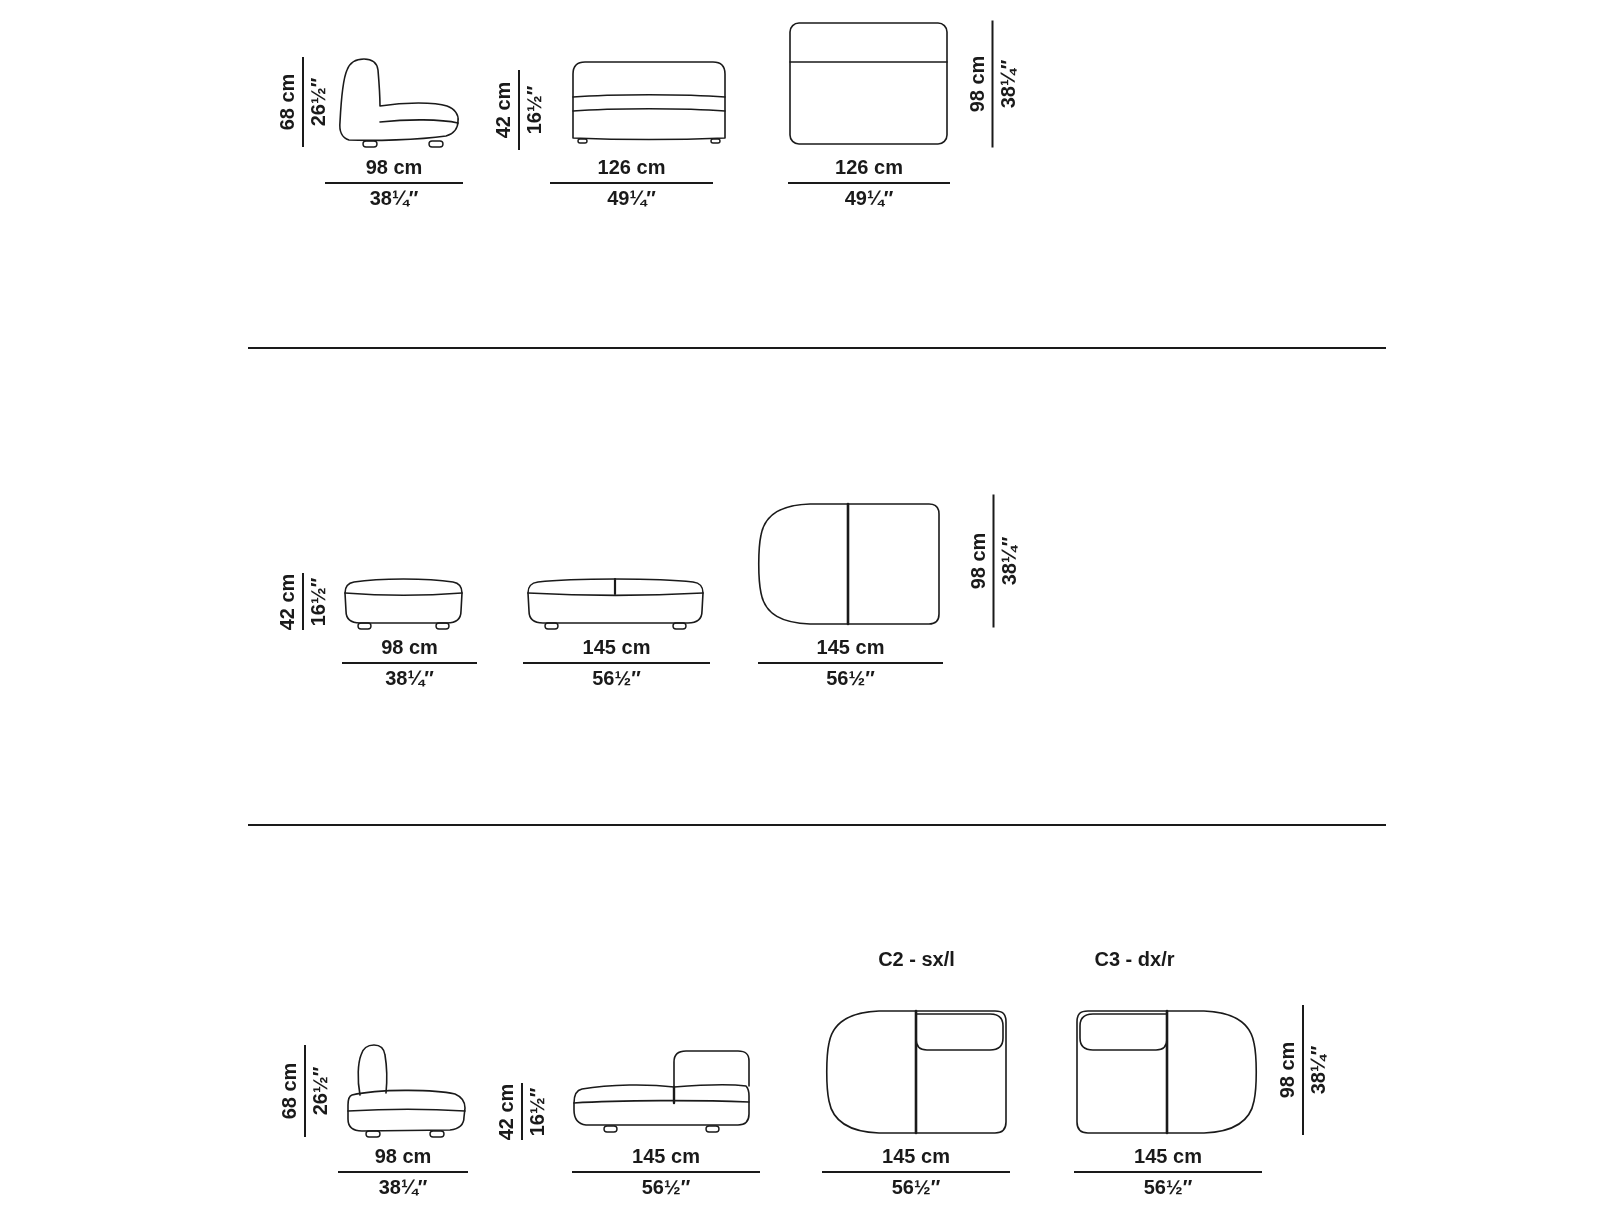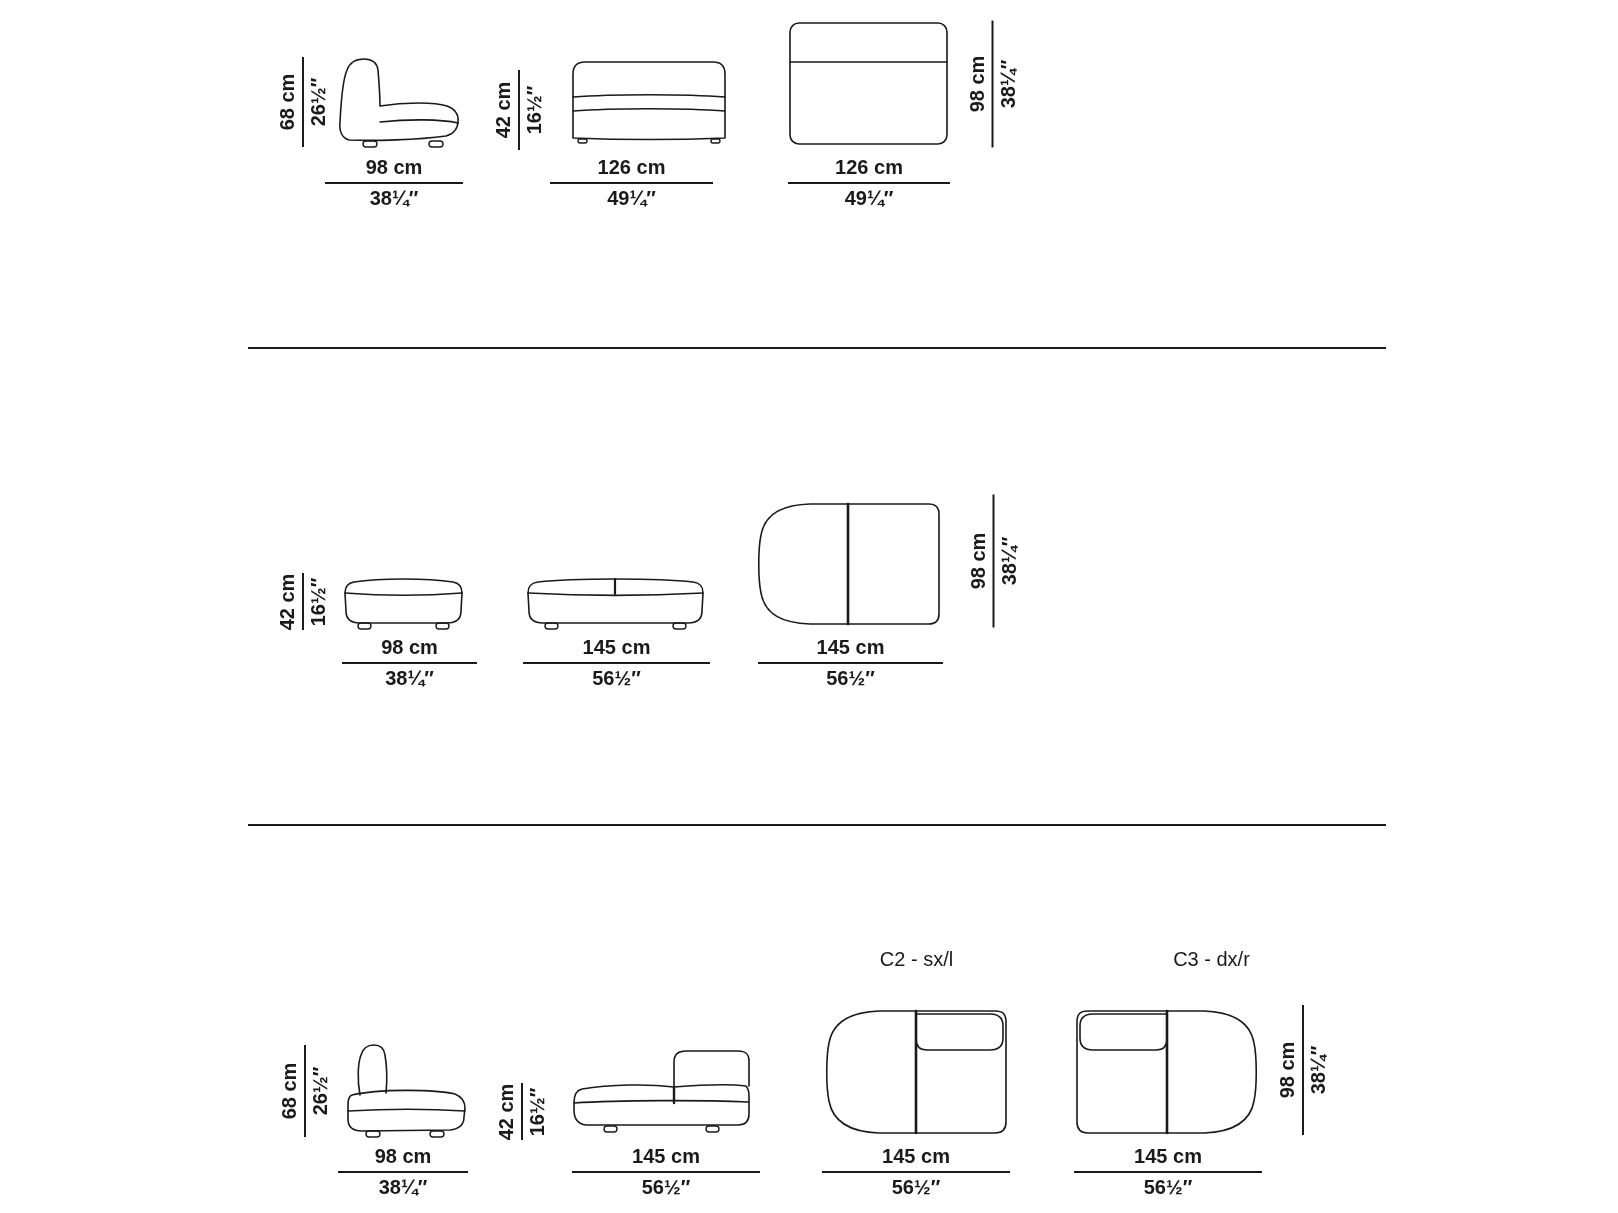--- a/index.html
+++ b/index.html
@@ -33,21 +33,21 @@
   .dim-v { transform: rotate(-90deg); }
 
   .section-rule {
     position: absolute;
     height: 0;
     border-top: 2px solid #1a1a1a;
   }
   .module-label {
     position: absolute;
     font-size: 20px;
-    font-weight: 400;
+    font-weight: 700;
     text-align: center;
     white-space: nowrap;
     color: #1a1a1a;
   }
 </style>
 </head>
 <body>
 
 <div class="sheet">
 
@@ -210,21 +210,21 @@
       <path d="M 93,3 L 93,125" stroke-width="2.6"></path>
       <path d="M 93,6 L 167,6 C 176,6 180,10 180,18 L 180,30 C 180,38 176,42 167,42 L 104,42 C 96,42 93,38 93,31 Z"></path>
     </svg>
   </div>
   <div class="dim" style="left:822px; top:1145px; width:188px;">
     <div class="dim-cm">145 cm</div>
     <div class="dim-line"></div>
     <div class="dim-in">56½″</div>
   </div>
 
-  <div class="module-label" style="left:1118px; top:948px; width:187px;">C3 - dx/r</div>
+  <div class="module-label" style="left:1041px; top:948px; width:187px;">C3 - dx/r</div>
   <div class="drawing" style="left:1073px; top:1008px;">
     <svg width="187" height="128" viewBox="0 0 187 128" fill="none" stroke="#1a1a1a" stroke-width="1.6" stroke-linecap="round" stroke-linejoin="round">
       <path d="M 131,3 L 15,3 C 7,3 4,6 4,14 L 4,114 C 4,121 7,125 15,125 L 131,125 C 159,124 177,115 181,93 C 184,79 184,49 181,35 C 177,13 159,4 131,3 Z"></path>
       <path d="M 94,3 L 94,125" stroke-width="2.6"></path>
       <path d="M 94,6 L 20,6 C 11,6 7,10 7,18 L 7,30 C 7,38 11,42 20,42 L 83,42 C 91,42 94,38 94,31 Z"></path>
     </svg>
   </div>
   <div class="dim dim-v" style="left:1238px; top:1043px; width:130px;">
     <div class="dim-cm">98 cm</div>
     <div class="dim-line"></div>

